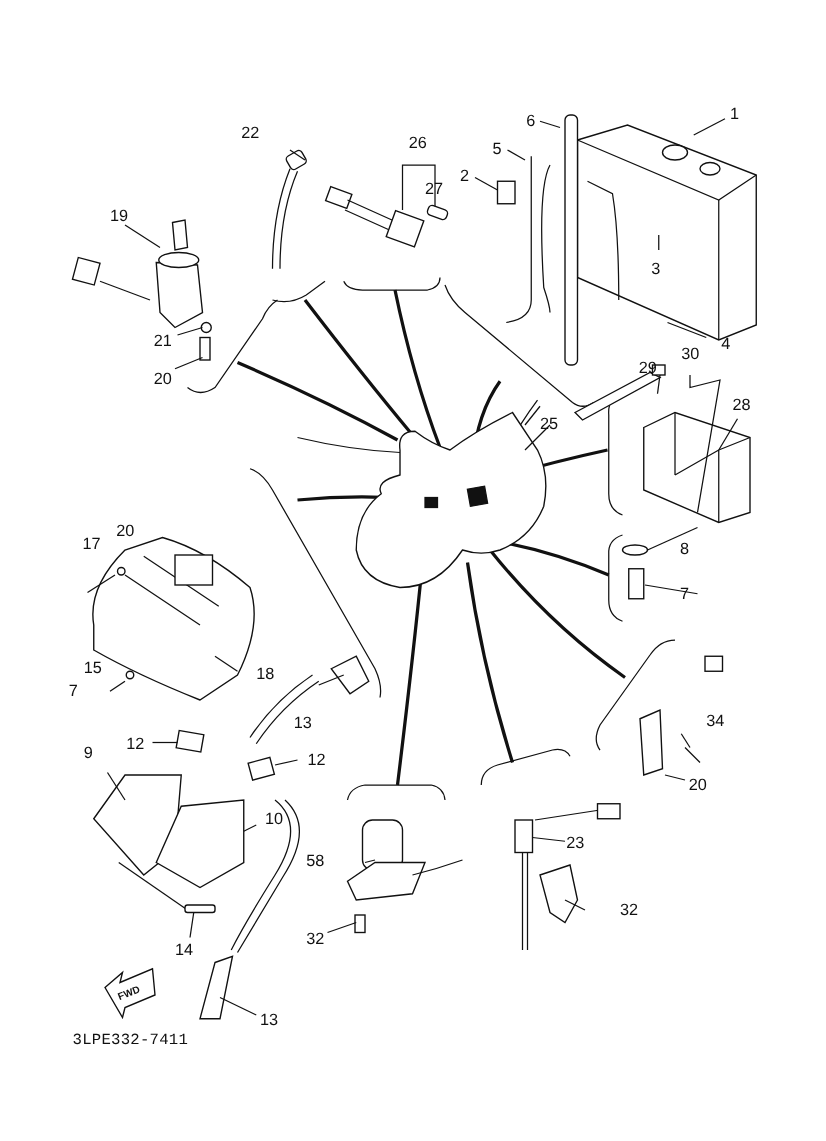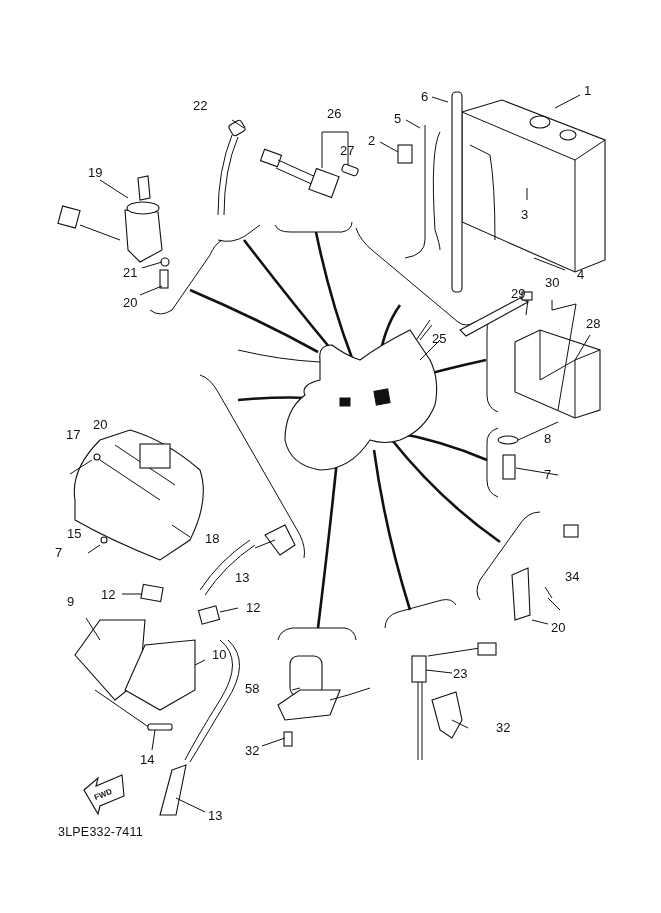--- a/index.html
+++ b/index.html
@@ -1,21 +1,21 @@
 <!DOCTYPE html>
 <html><head>
 <meta charset="utf-8">
 <style>
   html, body { margin: 0; padding: 0; background: #ffffff; }
   body { width: 661px; height: 913px; position: relative; overflow: hidden;
          font-family: "Liberation Sans", sans-serif; color: #111; }
   #diagram { position: absolute; left: 0; top: 0; width: 661px; height: 913px; }
   .lbl { position: absolute; font-size: 13px; font-family: "Liberation Sans", sans-serif;
          color: #111; line-height: 13px; white-space: nowrap; }
-  .code { position: absolute; left: 58px; top: 826px; font-size: 12.5px; letter-spacing: 0.2px; }
+  .code { position: absolute; left: 58px; top: 826px; font-size: 12.5px; letter-spacing: 0.2px; font-family: Liberation Mono, monospace; }
   svg .ln { stroke: #111; stroke-width: 1; fill: none; }
   svg .thick { stroke: #111; stroke-width: 2.6; fill: none; }
   svg .part { stroke: #111; stroke-width: 1.1; fill: #fff; }
   svg .dk { fill: #111; stroke: #111; }
 </style>
 </head>
 <body>
 
 <svg id="diagram" viewBox="0 0 661 913" xmlns="http://www.w3.org/2000/svg">
 

